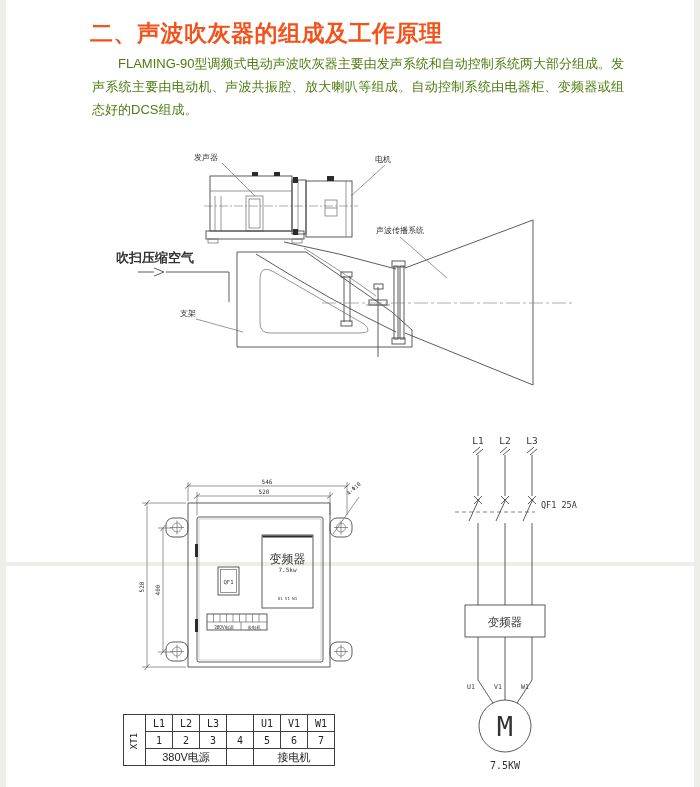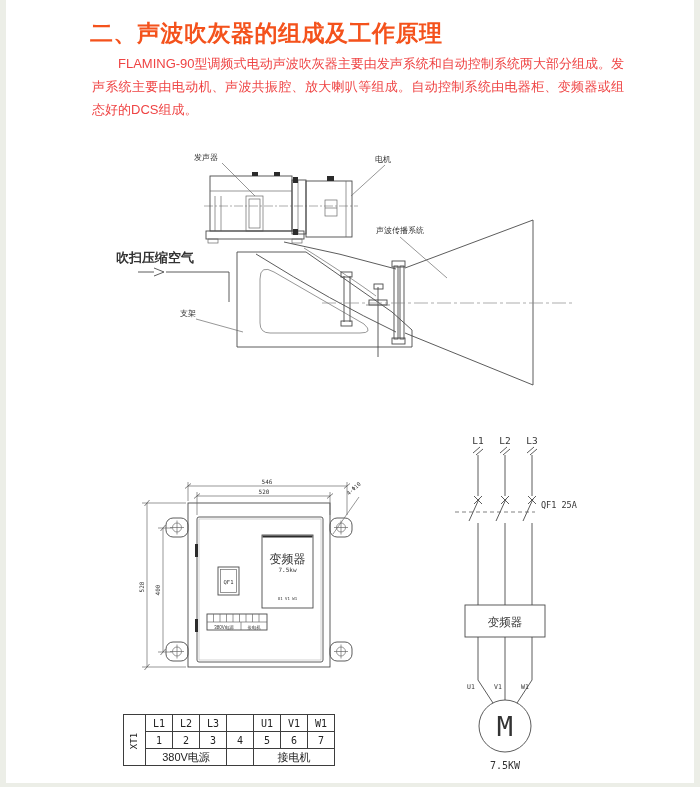--- a/index.html
+++ b/index.html
@@ -1,23 +1,23 @@
 <!DOCTYPE html>
 <html><head>
 <meta charset="utf-8">
 <style>
   html,body{margin:0;padding:0;}
   body{width:700px;height:787px;background:#fff;font-family:"Liberation Sans",sans-serif;overflow:hidden;}
-  .page{position:relative;width:700px;height:787px;background:#ffffff;border-radius:28px;}
+  .page{position:relative;width:700px;height:566px;background:#ffffff;border-radius:28px;}
   .edge{position:absolute;background:#eceee7;}
   .edge.l{left:0;top:0;width:6px;height:787px;}
   .edge.r{right:0;top:0;width:6px;height:787px;}
   .edge.b{left:0;bottom:0;width:700px;height:4px;}
   h1.title{position:absolute;left:90px;top:18px;margin:0;font-size:23px;font-weight:bold;color:#f4521c;letter-spacing:0.5px;}
-  p.body-text{position:absolute;left:92px;top:52px;width:532px;margin:0;font-size:13px;line-height:23px;color:#ef4444;text-align:justify;text-indent:2em;}
+  p.body-text{position:absolute;left:92px;top:52px;width:532px;margin:0;font-size:13px;line-height:23px;color:#4d7c0f;text-align:justify;text-indent:2em;}
   svg{position:absolute;overflow:visible;}
   svg text{font-family:"DejaVu Sans Mono",monospace;fill:#333;}
   svg text.cjk{font-family:"Liberation Sans",sans-serif;}
   .stroke{stroke:#4a4a4a;fill:none;stroke-width:0.9;}
   .thin{stroke:#6a6a6a;fill:none;stroke-width:0.7;}
   .axis{stroke:#8a8a8a;fill:none;stroke-width:0.7;}
   .dark{fill:#2b2b2b;stroke:none;}
   table.term{position:absolute;left:123px;top:714px;border-collapse:collapse;table-layout:fixed;font-family:"DejaVu Sans Mono",monospace;}
   table.term td{border:1px solid #3d3d3d;text-align:center;padding:0;height:16px;font-size:10px;color:#222;}
   table.term td.xt{width:21px;position:relative;}

